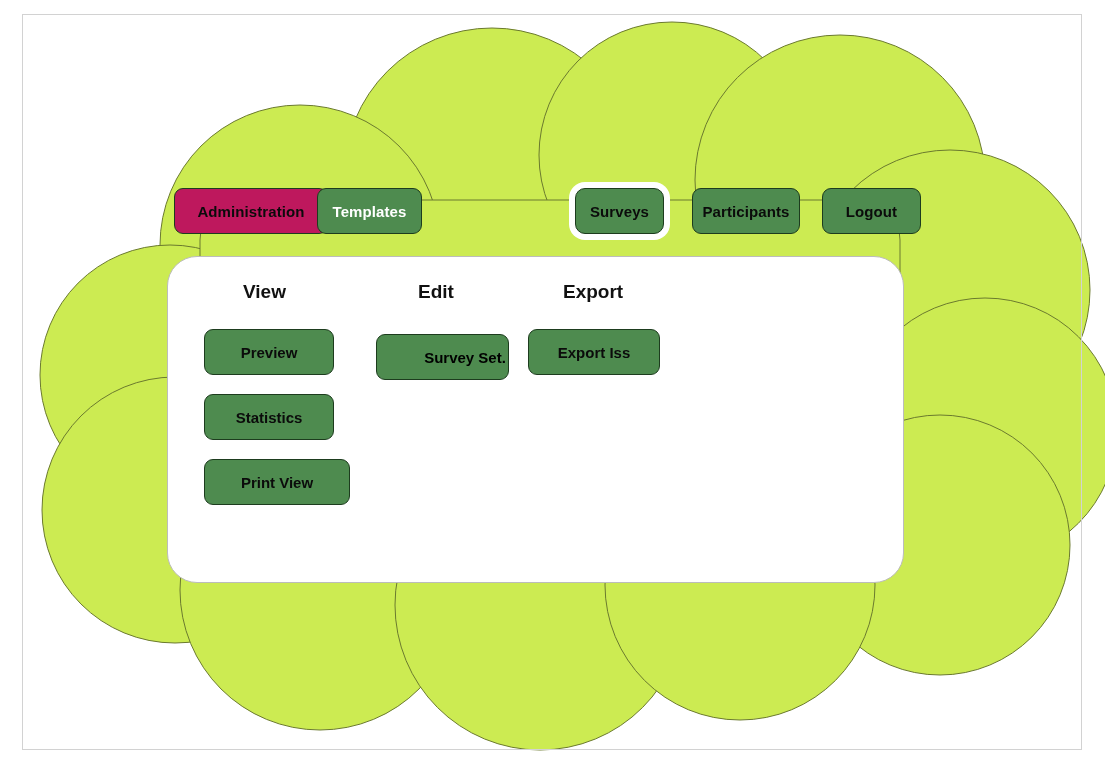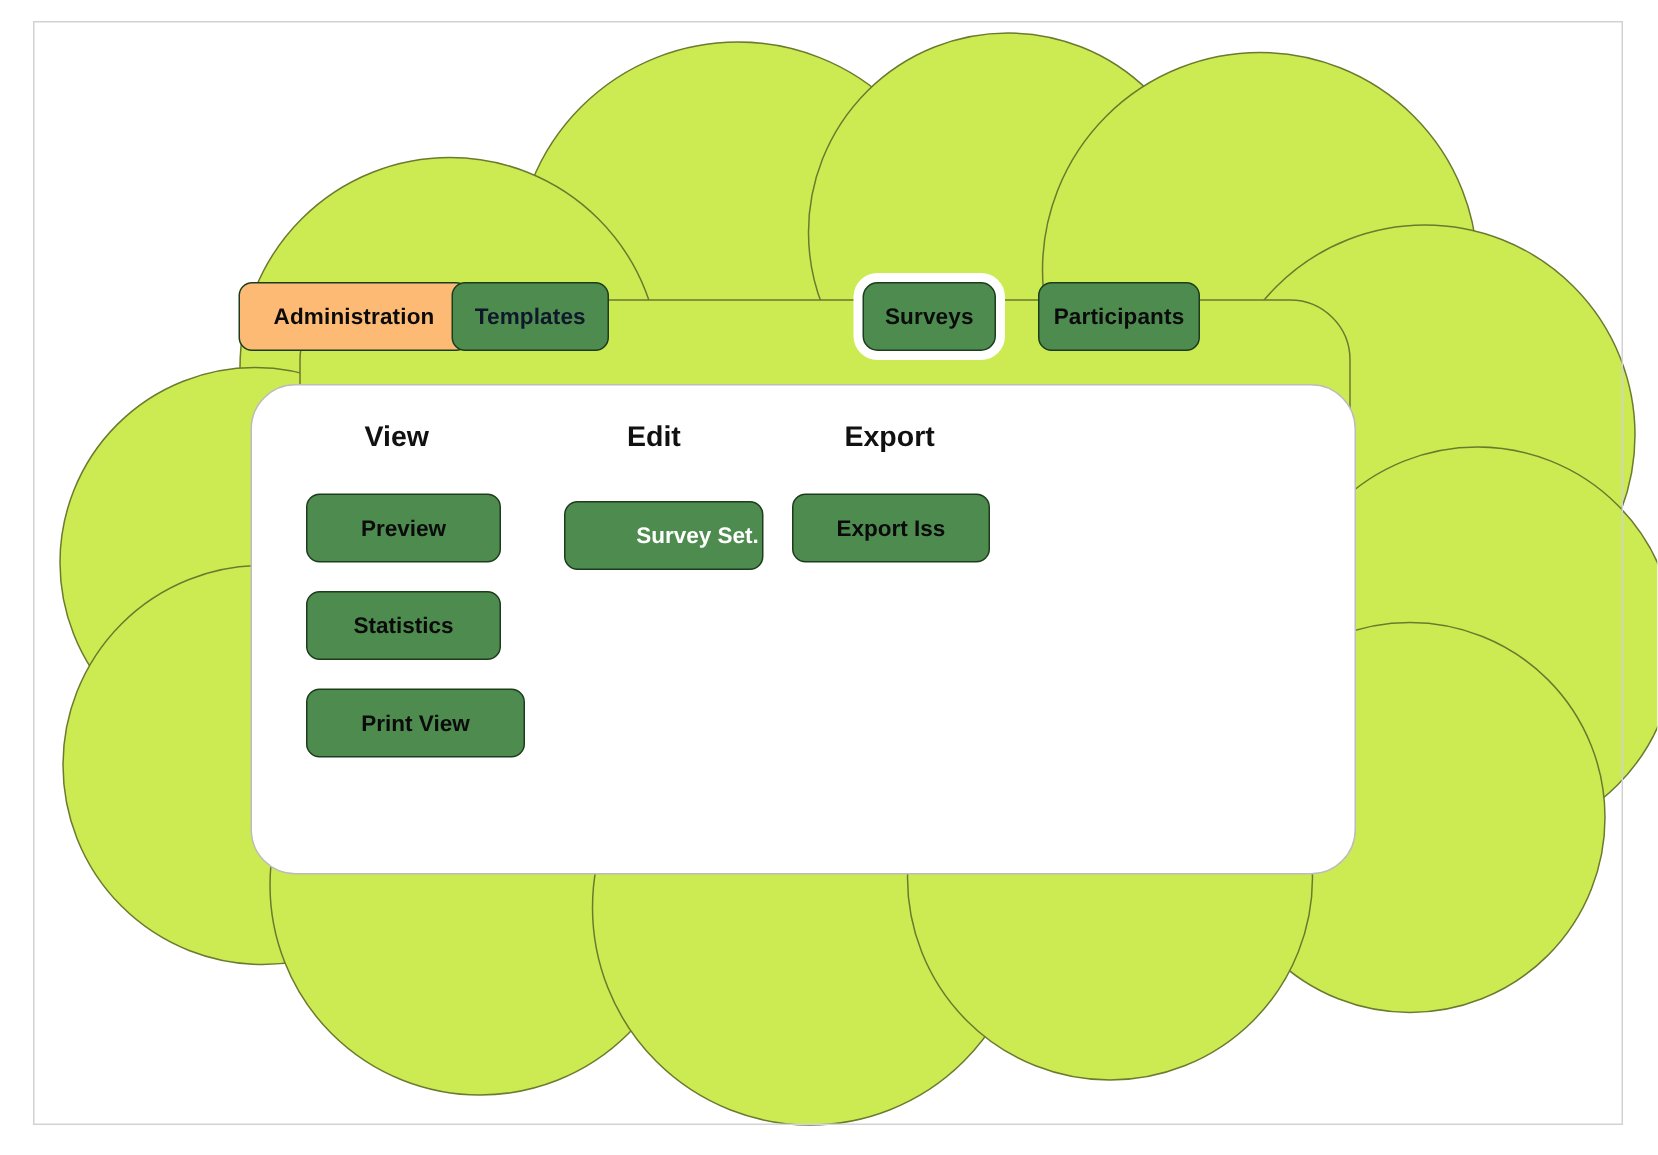--- a/index.html
+++ b/index.html
@@ -137,30 +137,31 @@
         <circle cx="540" cy="605" r="145"></circle>
         <circle cx="740" cy="585" r="135"></circle>
         <rect x="200" y="200" width="700" height="380" rx="40"></rect>
       </g>
     </svg>
   </div>
 
   <div id="page-border"></div>
 
   <div id="nav-row">
-      <div class="nav-btn" style="left: 159px; width: 154px; background: #fdba74; border-color: rgb(29, 60, 30); color: rgb(11, 11, 11);">Administration</div>
-      <div class="nav-btn" style="left: 301px; width: 105px; background: rgb(78, 139, 79); border-color: rgb(29, 60, 30); color: #0f172a;">Templates</div>
+      <div class="nav-btn" style="left: 174px; width: 154px; background: #be185d; border-color: rgb(29, 60, 30); color: rgb(11, 11, 11);">Administration</div>
+      <div class="nav-btn" style="left: 317px; width: 105px; background: rgb(78, 139, 79); border-color: rgb(29, 60, 30); color: #ffffff;">Templates</div>
       <div class="nav-btn selected" style="left: 575px; width: 89px; background: rgb(78, 139, 79); border-color: rgb(29, 60, 30); color: rgb(11, 11, 11); box-shadow: rgb(255, 255, 255) 0px 0px 0px 6px; text-align: center;">Surveys</div>
       <div class="nav-btn" style="left: 692px; width: 108px; background: rgb(78, 139, 79); border-color: rgb(29, 60, 30); color: rgb(11, 11, 11);">Participants</div>
+      <div class="nav-btn" style="left: 822px; width: 99px; background: rgb(78, 139, 79); border-color: rgb(29, 60, 30); color: rgb(11, 11, 11);">Logout</div>
     </div>
 
   <div id="content-panel" style="background: rgb(255, 255, 255); border-color: rgb(188, 188, 188);">
       <div class="col-header" style="left: 75px; top: 24px; color: rgb(17, 17, 17);">View</div>
       <div class="action-btn" style="left: 36px; top: 72px; width: 130px; height: 46px; background: rgb(78, 139, 79); border-color: rgb(29, 60, 30); color: rgb(11, 11, 11);">Preview</div>
       <div class="action-btn" style="left: 36px; top: 137px; width: 130px; height: 46px; background: rgb(78, 139, 79); border-color: rgb(29, 60, 30); color: rgb(11, 11, 11);">Statistics</div>
       <div class="action-btn" style="left: 36px; top: 202px; width: 146px; height: 46px; background: rgb(78, 139, 79); border-color: rgb(29, 60, 30); color: rgb(11, 11, 11);">Print View</div>
       <div class="col-header" style="left: 250px; top: 24px; color: rgb(17, 17, 17);">Edit</div>
-      <div class="action-btn" style="left: 208px; top: 77px; width: 133px; height: 46px; background: rgb(78, 139, 79); border-color: rgb(29, 60, 30); color: #ffffff; padding-left: 45px;">Survey Set.</div>
+      <div class="action-btn" style="left: 208px; top: 77px; width: 133px; height: 46px; background: rgb(78, 139, 79); border-color: rgb(29, 60, 30); color: #000000; padding-left: 45px;">Survey Set.</div>
       <div class="col-header" style="left: 395px; top: 24px; color: rgb(17, 17, 17);">Export</div>
       <div class="action-btn" style="left: 360px; top: 72px; width: 132px; height: 46px; background: rgb(78, 139, 79); border-color: rgb(29, 60, 30); color: rgb(11, 11, 11);">Export Iss</div>
     </div>
 
 </div>
 
 </body></html>

